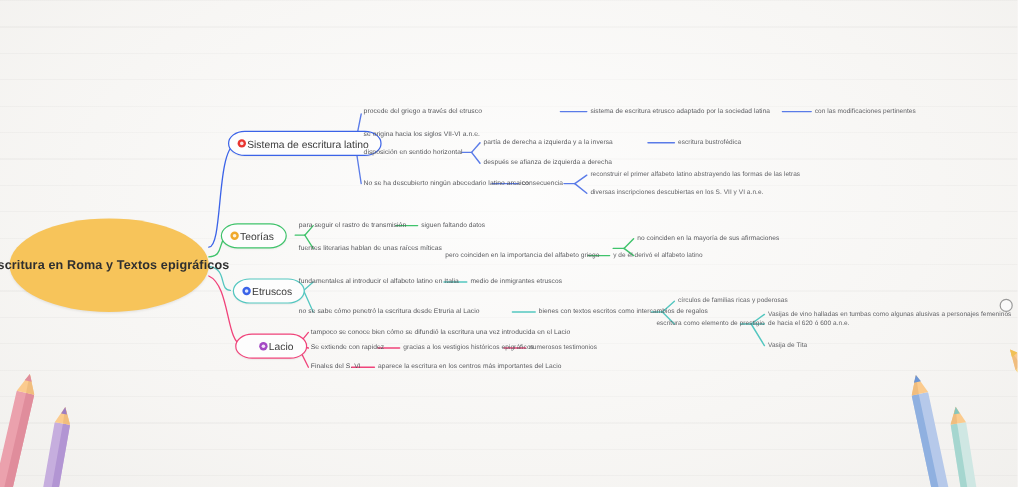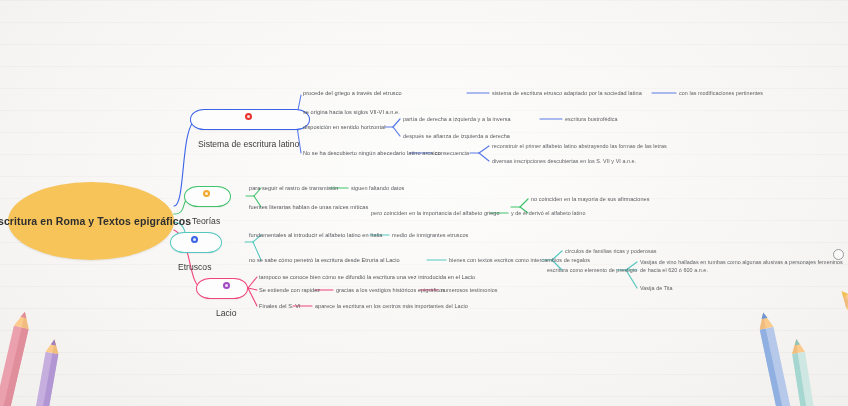--- a/index.html
+++ b/index.html
@@ -22,24 +22,23 @@
   #paper:after{
     content:"";position:absolute;inset:0;
     background:radial-gradient(ellipse at 50% 40%, rgba(255,255,255,.75), rgba(240,238,235,.25) 70%, rgba(228,226,222,.35) 100%);
   }
   #canvas{position:absolute;inset:0;}
   svg.wires{position:absolute;left:0;top:0;width:848px;height:406px;overflow:visible;}
 
   
   .node{
     position:absolute;box-sizing:border-box;
-    display:flex;align-items:center;gap:19px;
+    display:flex;align-items:center;gap:1px;
     white-space:nowrap;
     background:#fdfdfd;
-    flex-direction:column;
   }
   .root{
     left:8px;top:182px;width:166px;height:78px;
     background:#f7c45a;
     border-radius:50% / 50%;
     justify-content:center;
     color:#2f2f2f;font-weight:bold;font-size:10.5px;
     letter-spacing:.1px;
     box-shadow:0 1px 2px rgba(0,0,0,.08);
     text-align:center;
@@ -56,21 +55,21 @@
     display:inline-block;flex:none;
     position:relative;
   }
   .dot:after{
     content:"";position:absolute;left:2px;top:2px;
     width:3px;height:3px;border-radius:50%;background:rgba(255,255,255,.85);
   }
 
   #b1{left:190px;top:109px;border:1.4px solid #3b63e8;}
   #b2{left:184px;top:186px;border:1.4px solid #3fc36b;}
-  #b3{left:170px;top:232px;border:1.4px solid #54c7c0;text-align:right;}
+  #b3{left:194px;top:232px;border:1.4px solid #54c7c0;text-align:right;}
   #b4{left:196px;top:278px;border:1.4px solid #f0437a;padding-left:19px;}
 
   
   .leaf{
     position:absolute;white-space:nowrap;
     font-size:5.6px;color:#55565a;letter-spacing:.05px;
     line-height:1;
   }
   .leaf.l2{font-size:5.5px;color:#5a5b5f;}
   .leaf.l3{font-size:5.4px;color:#5e5f63;}

